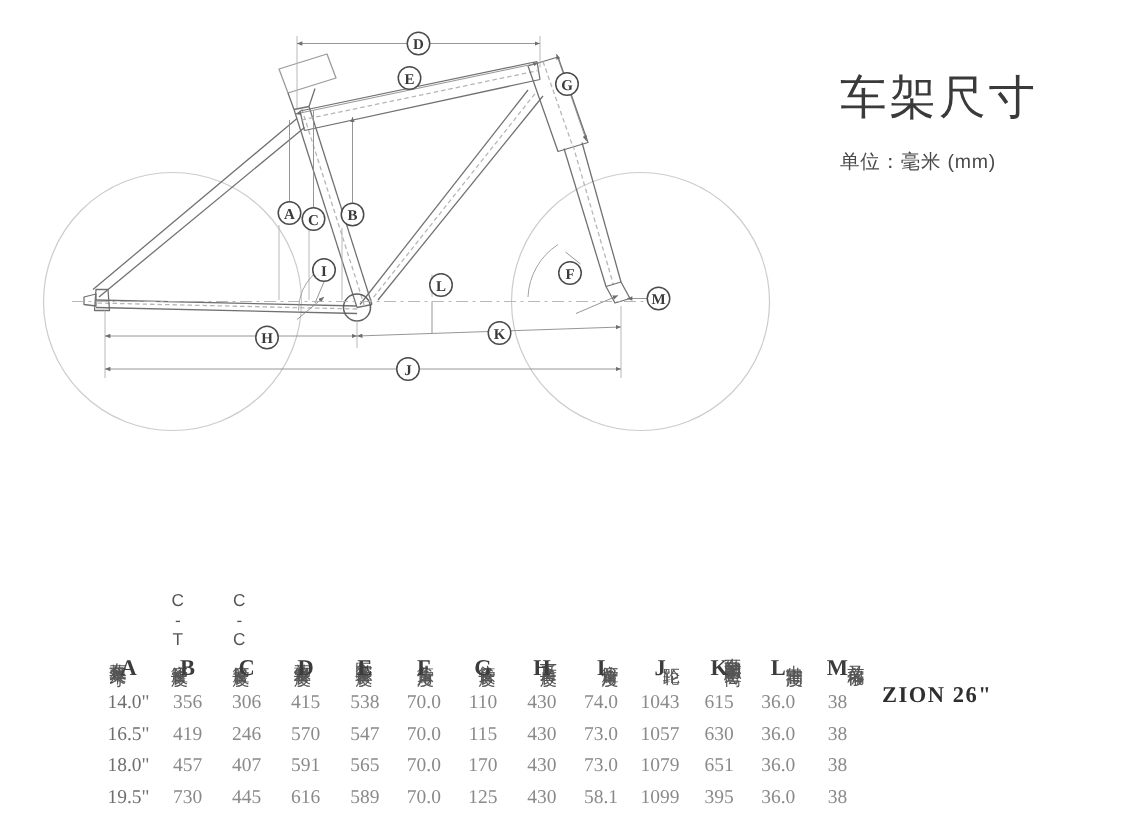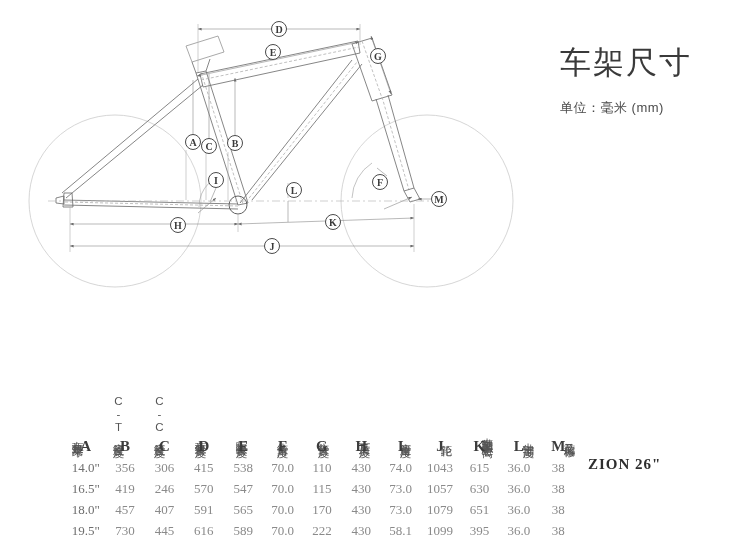--- a/index.html
+++ b/index.html
@@ -18,21 +18,21 @@
 
   
   #title-block {
     position: absolute;
     left: 560px;
     top: 48px;
     width: 180px;
     text-align: left;
   }
   #frame-title {
-    font-family: Liberation Mono, monospace;
+    font-family: Liberation Serif, serif;
     font-size: 31px;
     font-weight: 400;
     letter-spacing: 2px;
     color: #3a3a3a;
     line-height: 1.1;
     white-space: nowrap;
   }
   #frame-subtitle {
     font-family: "Liberation Sans", "DejaVu Sans", sans-serif;
     font-size: 13px;
@@ -368,21 +368,21 @@
           <td>36.0</td>
           <td>38</td>
         </tr>
         <tr>
           <td class="size-cell">19.5"</td>
           <td>730</td>
           <td>445</td>
           <td>616</td>
           <td>589</td>
           <td>70.0</td>
-          <td>222</td>
+          <td>125</td>
           <td>430</td>
           <td>58.1</td>
           <td>1099</td>
           <td>395</td>
           <td>36.0</td>
           <td>38</td>
         </tr>
       </tbody>
   </table>
   <div id="model-name">ZION 26"</div>

